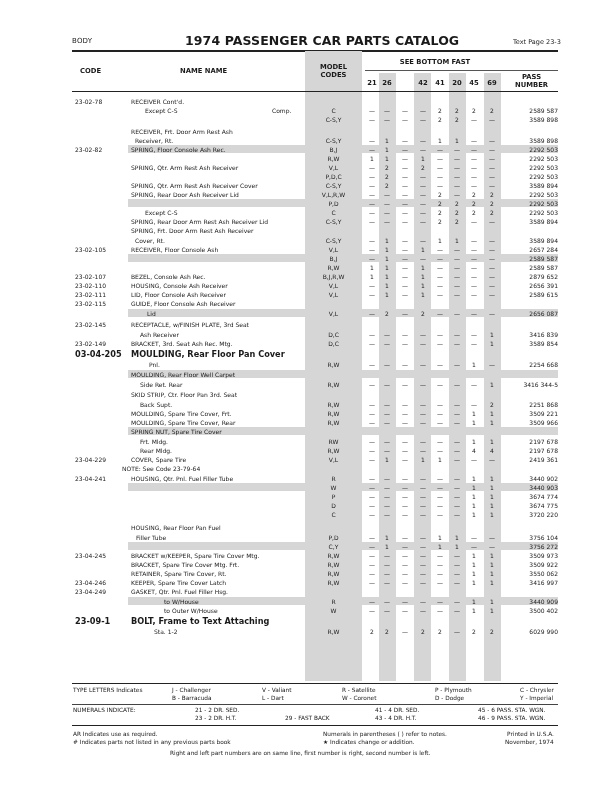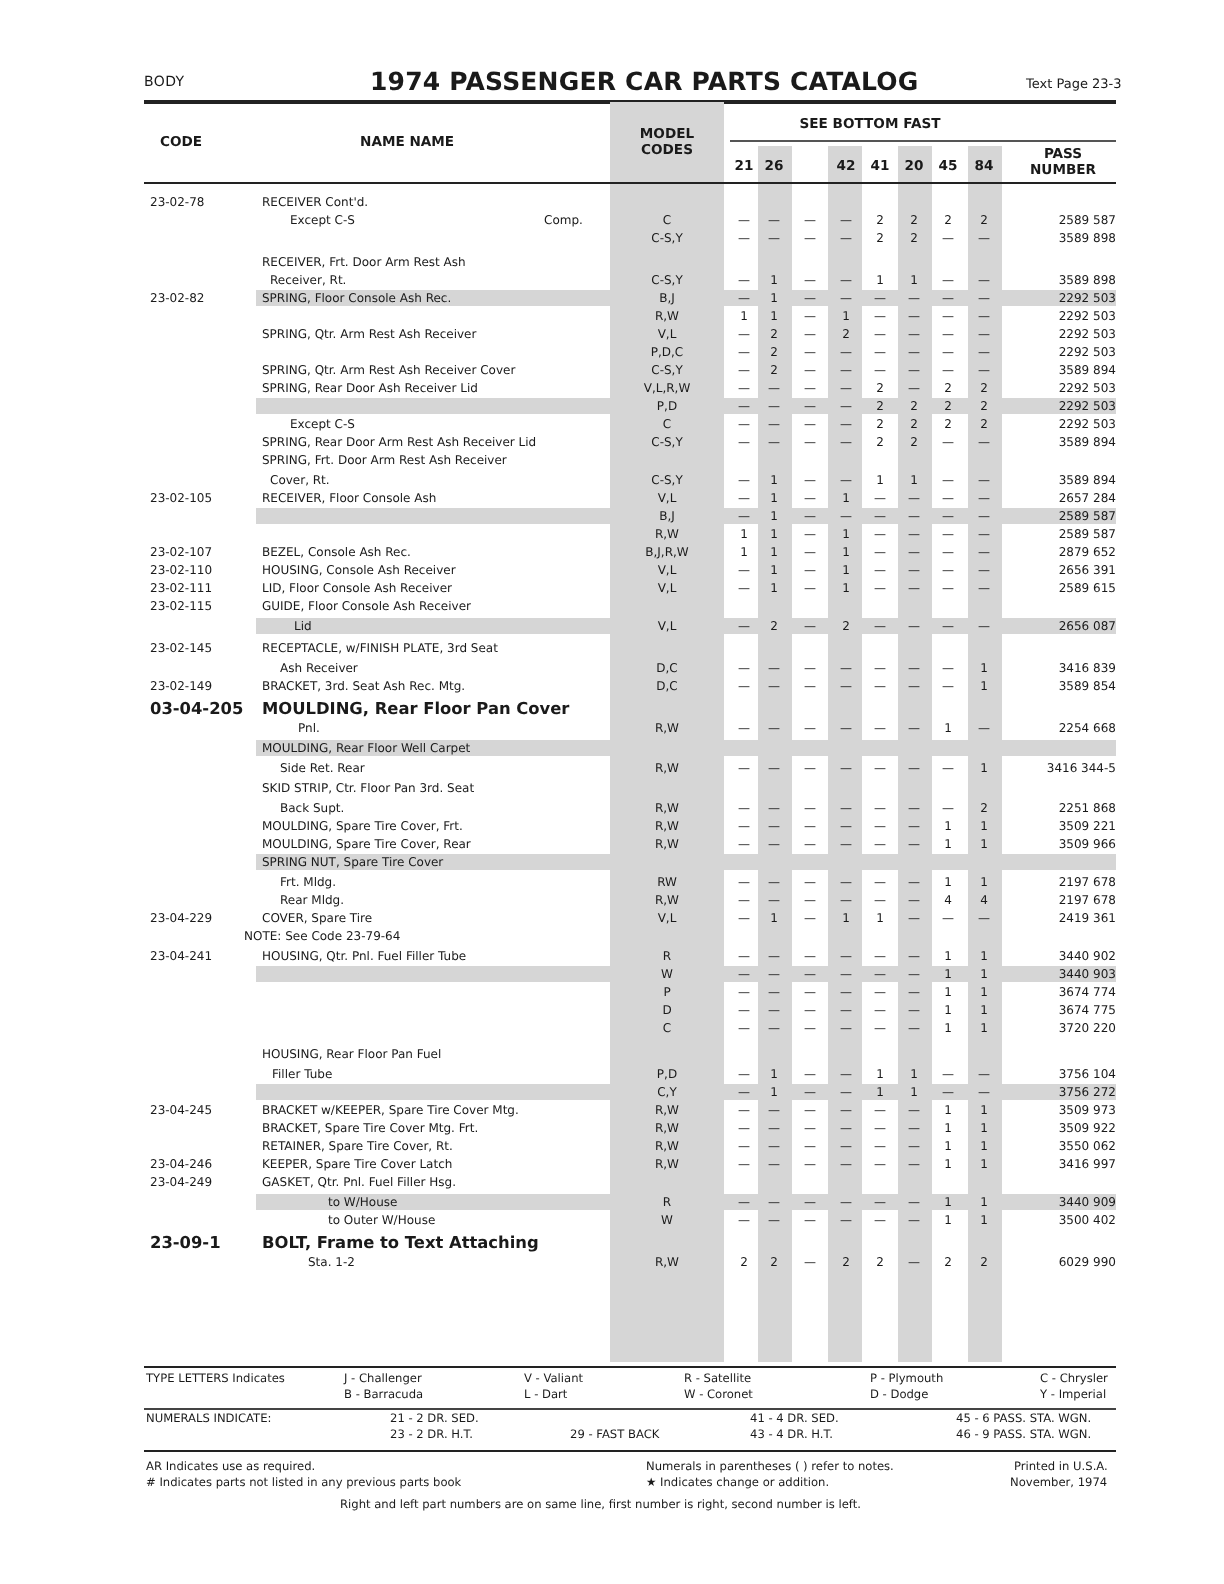--- a/index.html
+++ b/index.html
@@ -43,21 +43,21 @@
 <div class="col-h" style="left:365px;top:58px;width:140px;">SEE BOTTOM FAST</div>
 <div class="rule" style="left:365px;width:193px;top:70px;height:0.8px;background:#555;"></div>
 <div id="qty-headers">
     <div class="col-h" style="left: 365px; top: 79px; width: 14px;">21</div>
     <div class="col-h" style="left: 380px; top: 79px; width: 14px;">26</div>
     <div class="col-h" style="left: 398px; top: 79px; width: 14px;"></div>
     <div class="col-h" style="left: 416px; top: 79px; width: 14px;">42</div>
     <div class="col-h" style="left: 433px; top: 79px; width: 14px;">41</div>
     <div class="col-h" style="left: 450px; top: 79px; width: 14px;">20</div>
     <div class="col-h" style="left: 467px; top: 79px; width: 14px;">45</div>
-    <div class="col-h" style="left: 485px; top: 79px; width: 14px;">84</div>
+    <div class="col-h" style="left: 485px; top: 79px; width: 14px;">69</div>
   </div>
 <div class="col-h" style="left:505px;top:73px;width:53px;">PASS</div>
 <div class="col-h" style="left:505px;top:81px;width:53px;">NUMBER</div>
 <div class="rule" style="top:91px;height:1.2px;"></div>
 
 <div id="rows">
     <div class="row" style="top: 96.5px;">
       <span class="code">23-02-78</span>
       <span class="name" style="left: 131px;">RECEIVER Cont'd.</span>
     </div>

